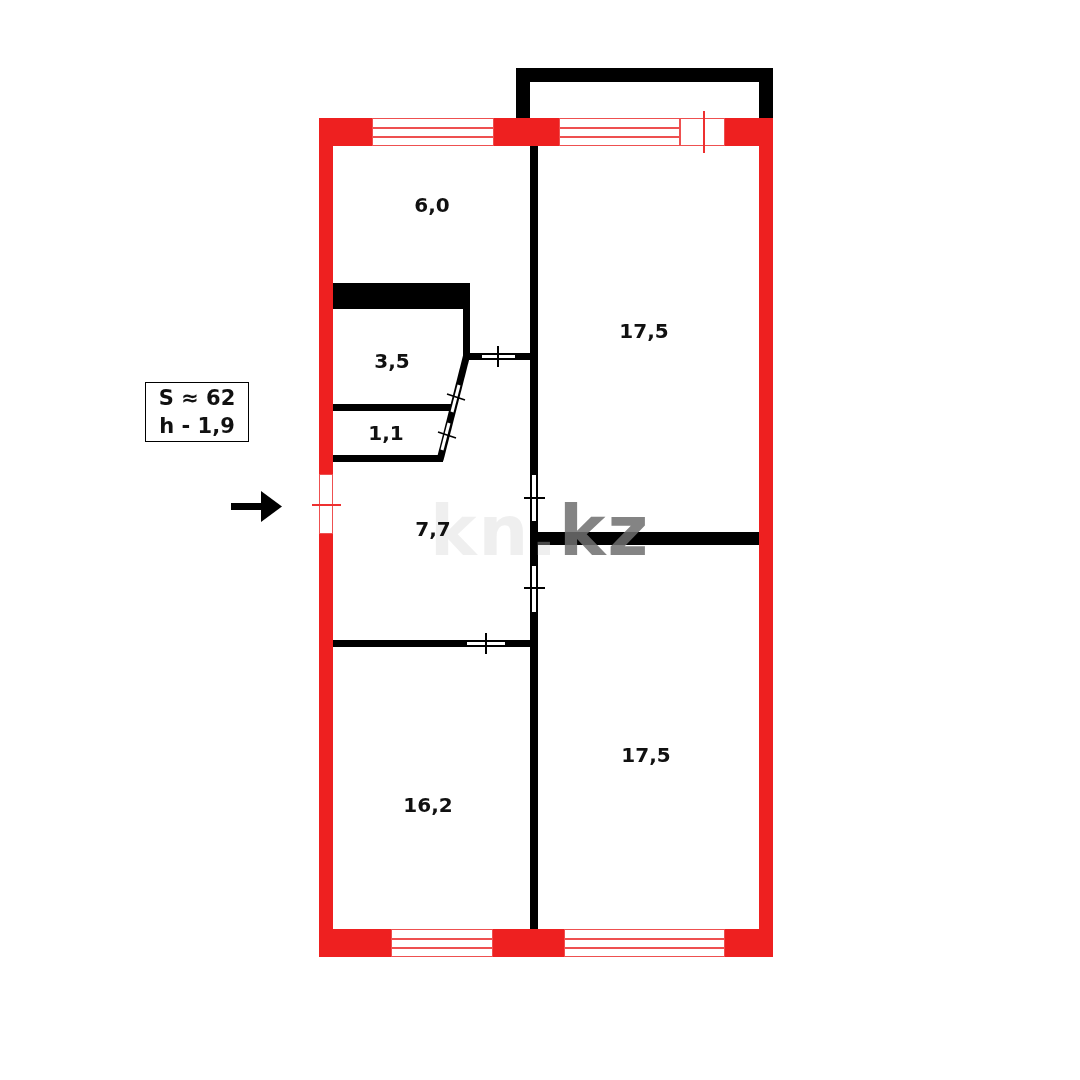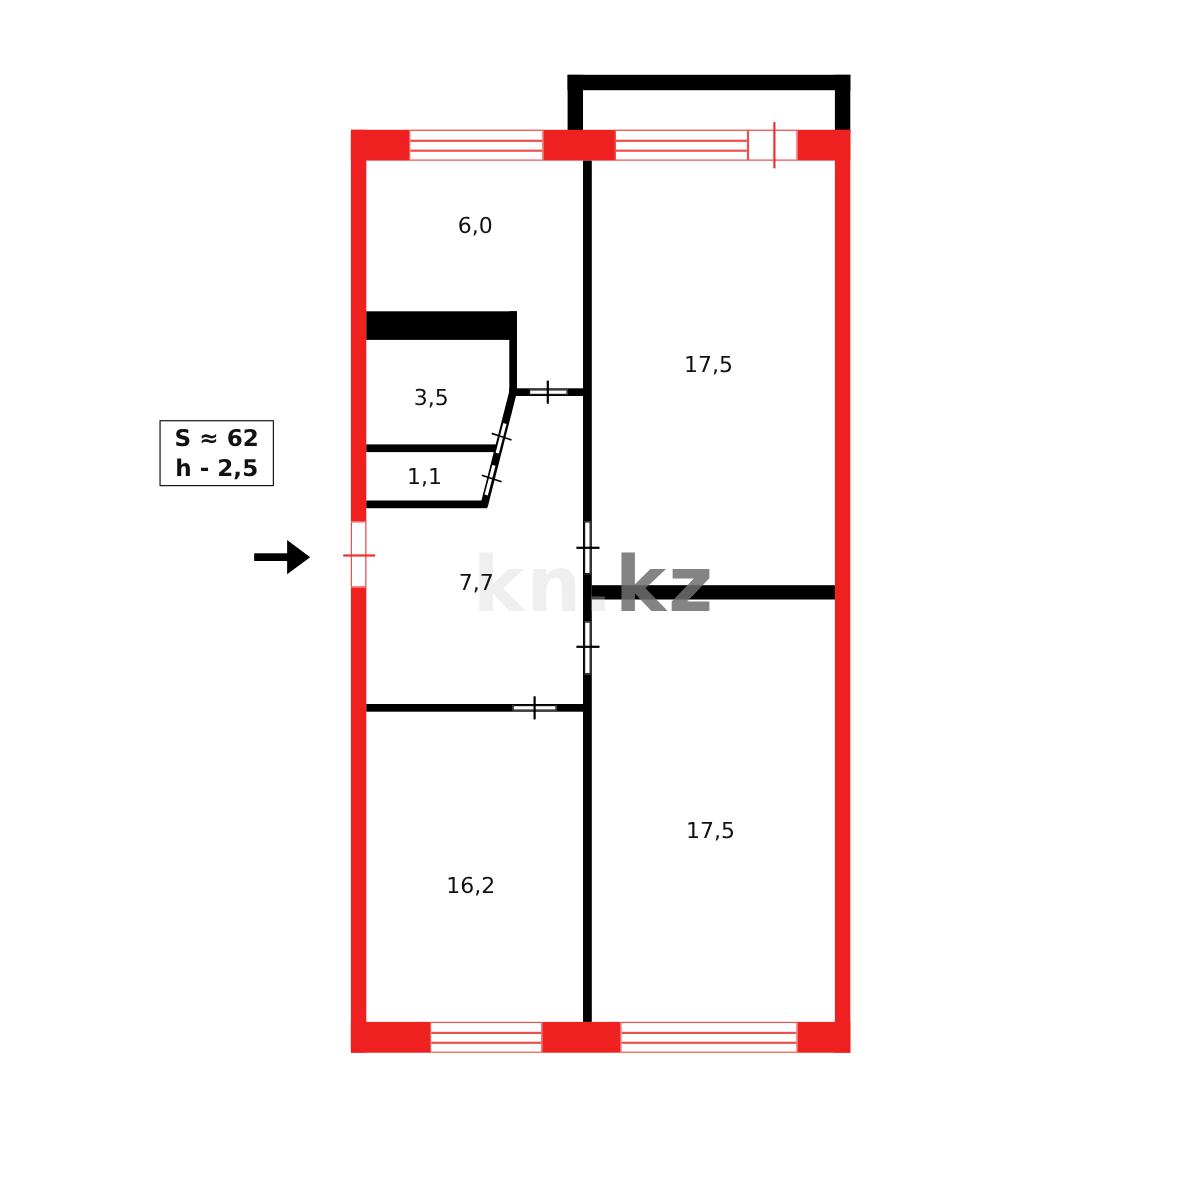--- a/index.html
+++ b/index.html
@@ -6,21 +6,21 @@
     body { width:1080px; height:1080px; position:relative; overflow:hidden; font-family:"DejaVu Sans", sans-serif; }
     .abs { position:absolute; box-sizing:border-box; }
     .red { background:#ee2020; }
     .blk { background:#000000; }
     .win { background:#ffffff; border:1px solid #ee5050; }
     .win-line { position:absolute; left:0; right:0; height:2px; background:#ee5050; }
     .door-v { background:#ffffff; border:1px solid #000; }
     .door-h { background:#ffffff; border:1px solid #000; }
     .tick { position:absolute; background:#000; }
     .tick-red { position:absolute; background:#ee3030; }
-    .label { position:absolute; font-weight:normal; font-size:20px; color:#111; transform:translate(-50%,-50%); white-space:nowrap; }
+    .label { position:absolute; font-weight:bold; font-size:20px; color:#111; transform:translate(-50%,-50%); white-space:nowrap; }
     .info-box { border:1.5px solid #000; background:#fff; text-align:center; font-weight:bold; font-size:21px; line-height:28px; color:#111; padding-top:1px;margin-top:39px; }
     .watermark { position:absolute; font-size:70px; font-weight:bold; color:rgba(210,210,210,0.35); letter-spacing:2px; }
     .wm-dark { color:rgba(110,110,110,0.85); }
   </style>
 </head>
 <body>
 
 <div>
 
   <div class="abs blk" style="left:516px;top:68px;width:257px;height:14px;"></div>
@@ -91,20 +91,20 @@
   <div class="label" style="left:432px;top:205px;">6,0</div>
   <div class="label" style="left:392px;top:361px;">3,5</div>
   <div class="label" style="left:386px;top:433px;">1,1</div>
   <div class="label" style="left:433px;top:529px;">7,7</div>
   <div class="label" style="left:644px;top:331px;">17,5</div>
   <div class="label" style="left:646px;top:755px;">17,5</div>
   <div class="label" style="left:428px;top:805px;">16,2</div>
 
   <div class="abs info-box" style="left:145px;top:343px;width:104px;height:60px;">
     <div>S ≈ 62</div>
-    <div>h - 2,5</div>
+    <div>h - 1,9</div>
   </div>
 
   <svg class="abs" style="left:231px;top:490px;" width="52" height="34">
     <rect x="0" y="13" width="34" height="7" fill="#000"></rect>
     <polygon points="30,1 51,16.5 30,32" fill="#000"></polygon>
   </svg>
 </div>
 
 </body></html>

